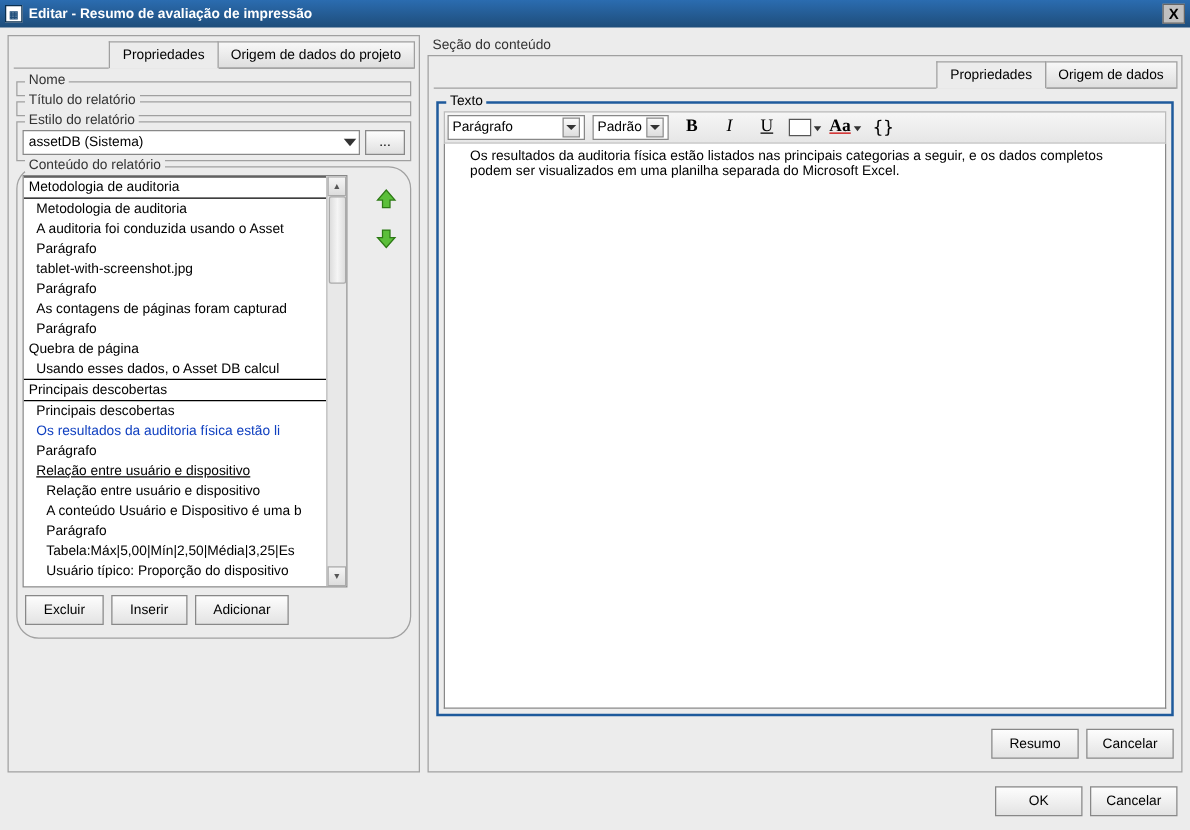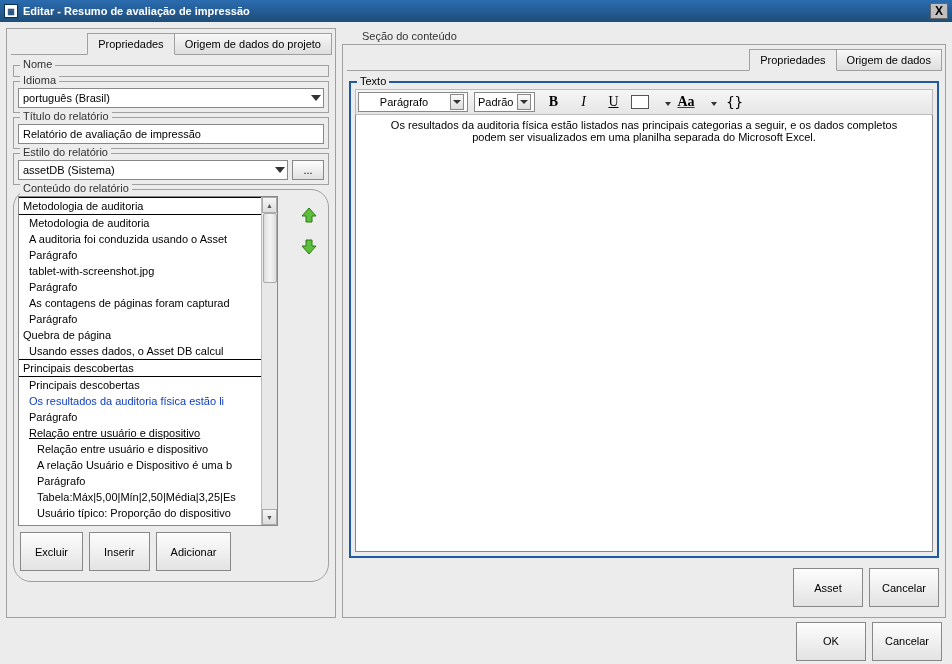--- a/index.html
+++ b/index.html
@@ -42,37 +42,37 @@
 .arrow-btn { width: 22px; height: 22px; display: flex; align-items: center; justify-content: center; cursor: pointer; }
 
 .list-row { padding: 2px 4px; white-space: nowrap; overflow: hidden; text-overflow: clip; }
 .list-row.heading { font-weight: normal; border-top: 1px solid #000; border-bottom: 1px solid #000; }
 .list-row.lvl1 { padding-left: 10px; }
 .list-row.lvl2 { padding-left: 18px; }
 .list-row.selected { color: #1040c0; }
 .list-row.sub-head { text-decoration: underline; }
 
 .btn-row { display: flex; gap: 6px; padding: 6px 2px; }
-.btn { height: 39px; padding: 2px 14px; border: 1px solid #888; background: linear-gradient(#fdfdfd, #e3e3e3); cursor: pointer; display: flex; align-items: center; justify-content: center; }
-
-.right-section-label { padding: 2px 4px; color: #333; margin-left: 16px; }
+.btn { height: 24px; padding: 2px 14px; border: 1px solid #888; background: linear-gradient(#fdfdfd, #e3e3e3); cursor: pointer; display: flex; align-items: center; justify-content: center; }
+
+.right-section-label { padding: 2px 4px; color: #333; }
 .right-panel { flex: 1; border: 1px solid #a0a0a0; background: #ececec; padding: 4px; display: flex; flex-direction: column; }
 .texto-field { border: 2px solid #1e5a9c; margin: 4px 2px; position: relative; padding: 6px 4px 4px 4px; display: flex; flex-direction: column; flex: 1; }
 .texto-field .legend { position: absolute; top: -8px; left: 6px; background: #ececec; padding: 0 3px; }
 
 .toolbar { display: flex; align-items: center; gap: 6px; padding: 2px; background: linear-gradient(#f6f6f6, #e6e6e6); border: 1px solid #bbb; }
 .tb-select { height: 20px; border: 1px solid #888; background: #fff; display: flex; align-items: center; padding: 0 3px; gap: 4px; cursor: pointer; }
 .tb-select .dd-arrow-sm { width: 14px; height: 16px; border: 1px solid #888; background: linear-gradient(#fafafa,#ddd); display: flex; align-items: center; justify-content: center; }
 .tb-select .dd-arrow-sm::after { content: ""; width: 0; height: 0; border-left: 4px solid transparent; border-right: 4px solid transparent; border-top: 4px solid #333; }
 .tb-btn { width: 24px; height: 20px; display: flex; align-items: center; justify-content: center; cursor: pointer; font-family: "Times New Roman", serif; font-size: 14px; }
 .tb-btn.bold { font-weight: bold; }
 .tb-btn.italic { font-style: italic; }
 .tb-btn.underline { text-decoration: underline; }
 .tb-colorbox { width: 18px; height: 14px; border: 1px solid #555; background: #fff; }
-.tb-drop-combo { display: flex; align-items: center; gap: 16px; cursor: pointer; }
+.tb-drop-combo { display: flex; align-items: center; gap: 2px; cursor: pointer; }
 .tb-mini-dd::after { content: ""; width: 0; height: 0; border-left: 3px solid transparent; border-right: 3px solid transparent; border-top: 4px solid #333; display: inline-block; }
 .tb-textcolor { font-family: "Times New Roman", serif; font-weight: bold; font-size: 14px; text-decoration: underline; text-decoration-color: #c00; }
 .tb-braces { font-family: monospace; font-size: 14px; }
 
 .editor-area { flex: 1; border: 1px solid #888; border-top: none; background: #fff; padding: 4px 20px; color: #000; }
 .right-btn-row { display: flex; justify-content: flex-end; gap: 6px; padding: 6px 2px; }
 
 .bottom-bar { height: 34px; display: flex; justify-content: flex-end; align-items: center; gap: 6px; padding: 0 10px; }
 
 </style>
@@ -89,29 +89,21 @@
   <div class="panel-left">
     <div class="tabs">
       <div class="tab active">Propriedades</div>
       <div class="tab">Origem de dados do projeto</div>
     </div>
     <div class="tab-body">
       <div class="fieldset">
         <span class="legend">Nome</span>
       </div>
       <div class="fieldset">
-        <span class="legend">Idioma</span>
-        <div class="select-wrap">
-          <span>português (Brasil)</span>
-          <span class="dd-arrow"></span>
-        </div>
-      </div>
-      <div class="fieldset">
         <span class="legend">Título do relatório</span>
-        <input class="text-input" type="text" value="Relatório de avaliação de impressão" style="">
       </div>
       <div class="fieldset">
         <span class="legend">Estilo do relatório</span>
         <div class="style-row">
           <div class="select-wrap" style="flex:1;">
             <span>assetDB (Sistema)</span>
             <span class="dd-arrow"></span>
           </div>
           <div class="ellipsis-btn">...</div>
         </div>
@@ -130,21 +122,21 @@
                 <div class="list-row lvl1">As contagens de páginas foram capturad</div>
                 <div class="list-row lvl1">Parágrafo</div>
                 <div class="list-row">Quebra de página</div>
                 <div class="list-row lvl1">Usando esses dados, o Asset DB calcul</div>
                 <div class="list-row heading">Principais descobertas</div>
                 <div class="list-row lvl1">Principais descobertas</div>
                 <div class="list-row lvl1 selected">Os resultados da auditoria física estão li</div>
                 <div class="list-row lvl1">Parágrafo</div>
                 <div class="list-row lvl1 sub-head">Relação entre usuário e dispositivo</div>
                 <div class="list-row lvl2">Relação entre usuário e dispositivo</div>
-                <div class="list-row lvl2">A relação Usuário e Dispositivo é uma b</div>
+                <div class="list-row lvl2">A conteúdo Usuário e Dispositivo é uma b</div>
                 <div class="list-row lvl2">Parágrafo</div>
                 <div class="list-row lvl2">Tabela:Máx|5,00|Mín|2,50|Média|3,25|Es</div>
                 <div class="list-row lvl2">Usuário típico: Proporção do dispositivo</div>
               </div>
             <div class="scrollbar-v">
               <div class="sb-btn">▲</div>
               <div class="sb-thumb"></div>
               <div class="sb-btn bottom">▼</div>
             </div>
           </div>
@@ -170,21 +162,21 @@
     </div>
   </div>
 
   <div class="panel-right">
     <div class="right-section-label">Seção do conteúdo</div>
     <div class="right-panel" style="flex:1;">
       <div class="tabs">
         <div class="tab active">Propriedades</div>
         <div class="tab">Origem de dados</div>
       </div>
-      <div class="tab-body" style="flex:1;display:flex;flex-direction:column;text-align:center;">
+      <div class="tab-body" style="flex:1;display:flex;flex-direction:column;">
         <div class="texto-field">
           <span class="legend">Texto</span>
           <div class="toolbar">
             <div class="tb-select" style="width:110px;">
               <span style="flex:1;">Parágrafo</span>
               <span class="dd-arrow-sm"></span>
             </div>
             <div class="tb-select">
               <span>Padrão</span>
               <span class="dd-arrow-sm"></span>
@@ -198,21 +190,21 @@
             </div>
             <div class="tb-drop-combo">
               <span class="tb-textcolor">Aa</span>
               <span class="tb-mini-dd"></span>
             </div>
             <div class="tb-btn tb-braces">{}</div>
           </div>
           <div class="editor-area">Os resultados da auditoria física estão listados nas principais categorias a seguir, e os dados completos podem ser visualizados em uma planilha separada do Microsoft Excel.</div>
         </div>
         <div class="right-btn-row">
-          <div class="btn" style="width:70px;">Asset</div>
+          <div class="btn" style="width:70px;">Resumo</div>
           <div class="btn" style="width:70px;">Cancelar</div>
         </div>
       </div>
     </div>
   </div>
 </div>
 
 <div class="bottom-bar">
   <div class="btn" style="width:70px;">OK</div>
   <div class="btn" style="width:70px;">Cancelar</div>

